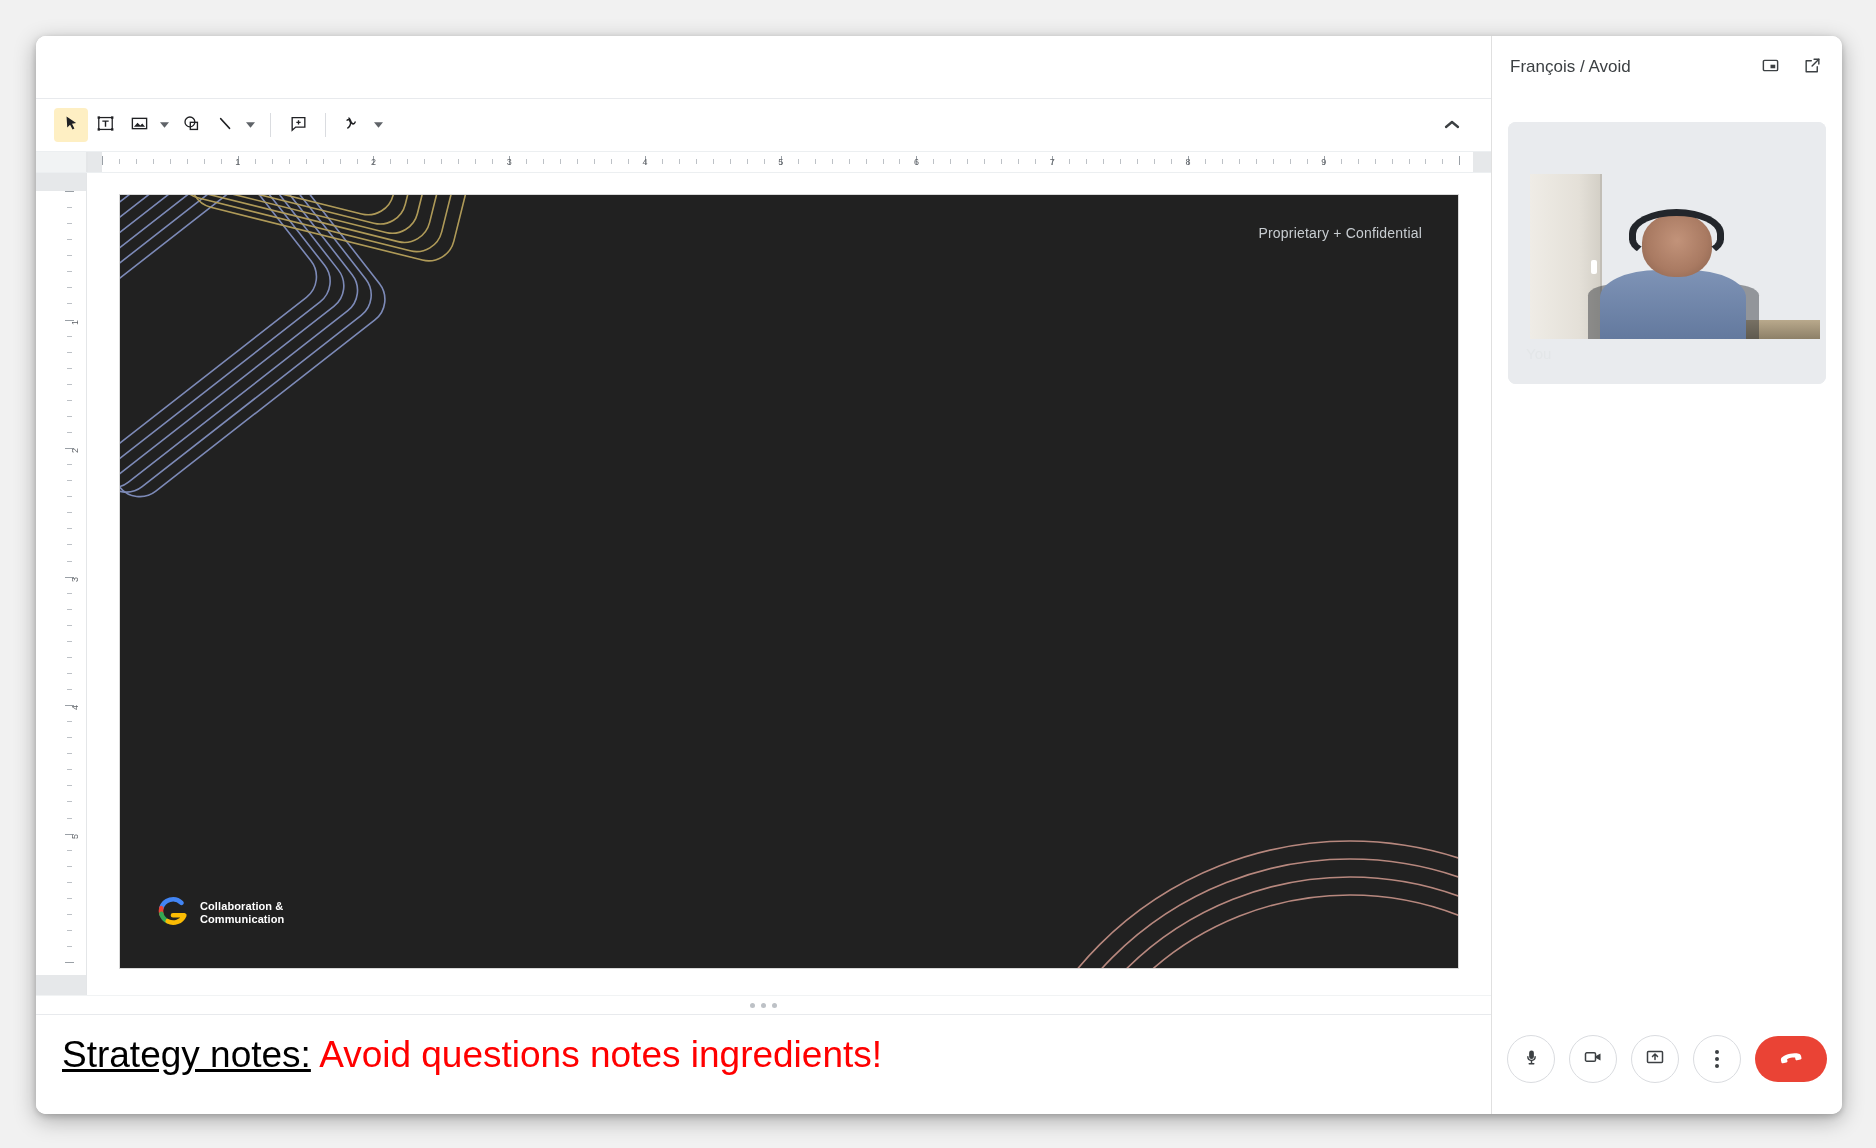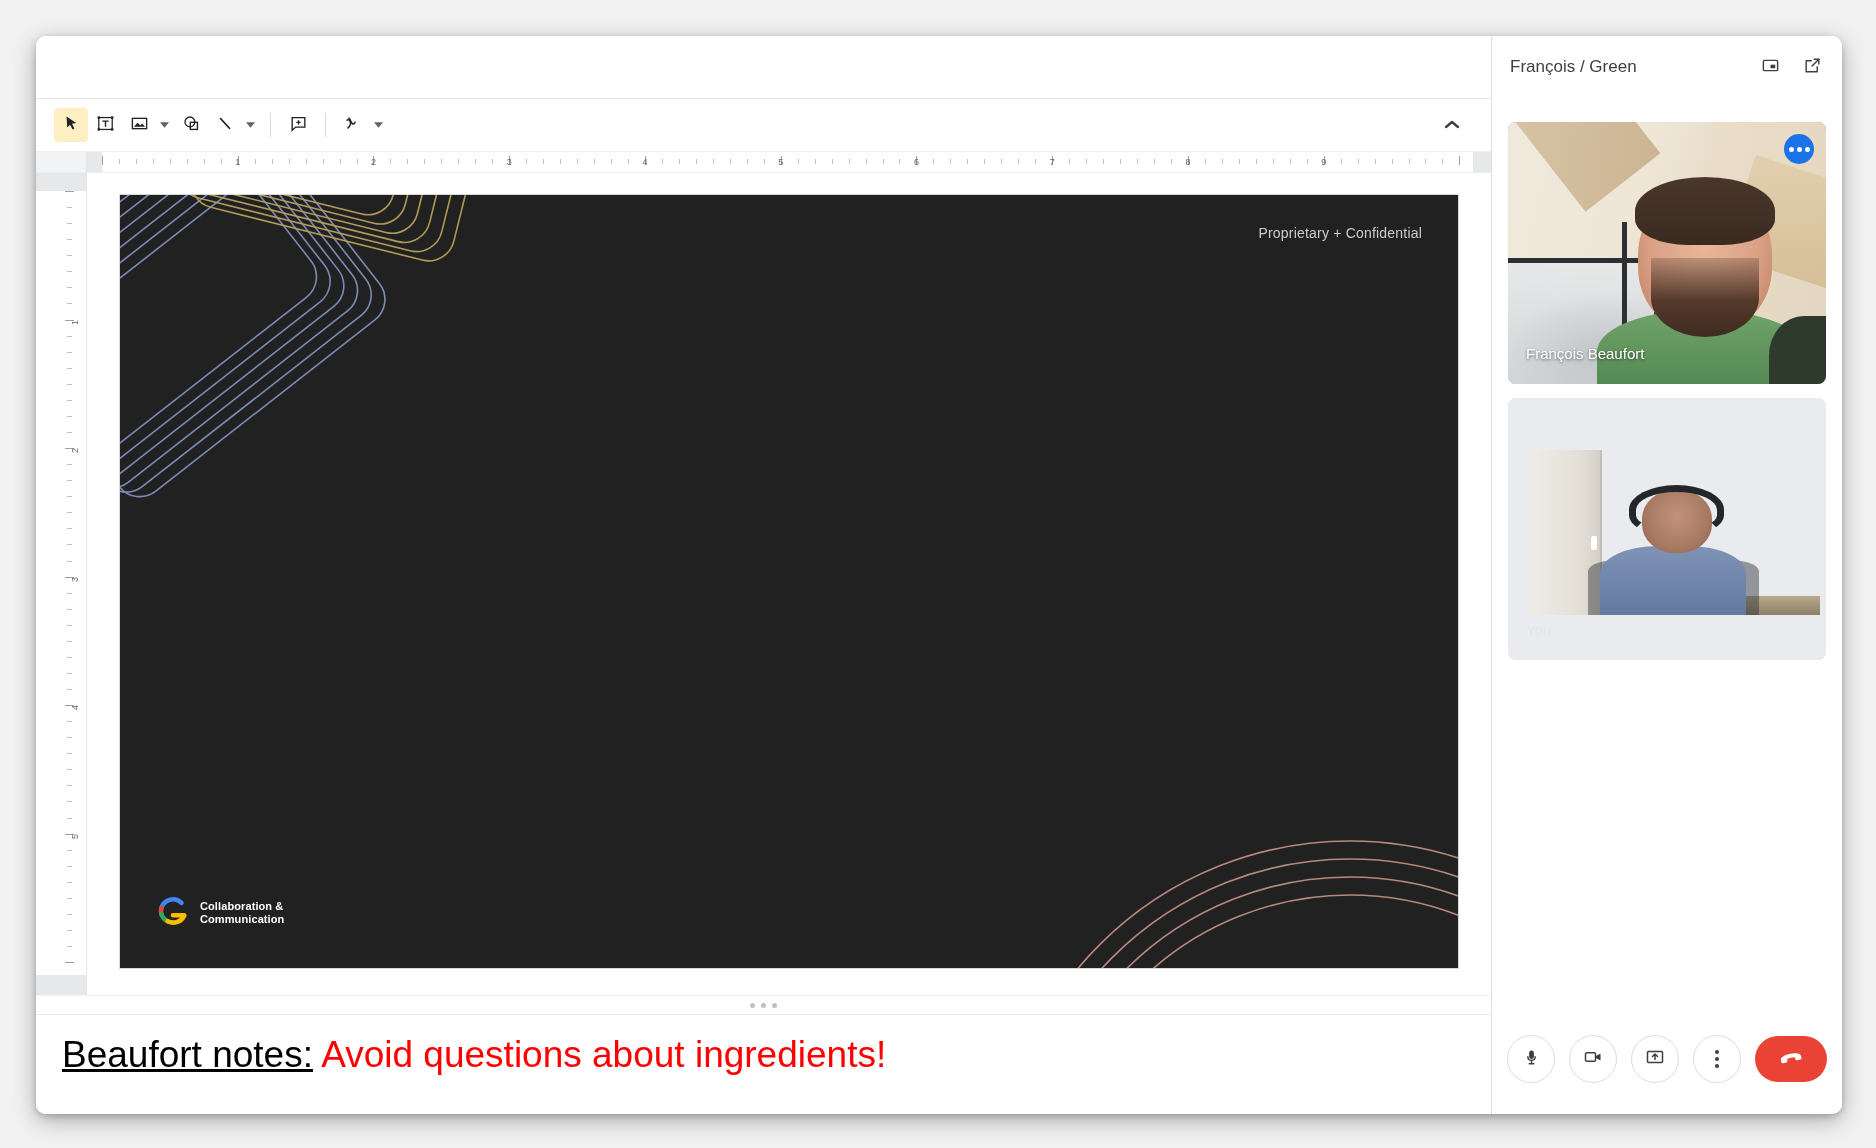--- a/index.html
+++ b/index.html
@@ -726,30 +726,30 @@
       </div>
     </div>
 
     <div id="notes-splitter">
       <span class="dot"></span>
       <span class="dot"></span>
       <span class="dot"></span>
     </div>
 
     <div id="speaker-notes">
-      <span id="notes-label">Beaufort notes:</span>
-      <span id="notes-text">Avoid questions about ingredients!</span>
+      <span id="notes-label">Strategy notes:</span>
+      <span id="notes-text">Avoid questions notes ingredients!</span>
     </div>
 
   </div>
 
   <div id="meet-panel">
 
     <div id="meet-header">
-      <div id="meet-title">François / Green</div>
+      <div id="meet-title">François / Avoid</div>
       <div class="meet-hdr-btn">
         <span>
           <svg width="19" height="19" viewBox="0 0 24 24" fill="none" stroke="#3c4043" stroke-width="1.8" aria-hidden="true">
             <rect x="3" y="5.5" width="18" height="13" rx="1.5"></rect>
             <rect x="12" y="11" width="6" height="4.5" fill="#3c4043" stroke="none"></rect>
           </svg>
         </span>
       </div>
       <div class="meet-hdr-btn">
         <span>
@@ -757,39 +757,20 @@
             <path d="M18 13.5v6.5H4V6h6.5"></path>
             <path d="M14 4h6v6"></path>
             <path d="M20 4l-8.5 8.5"></path>
           </svg>
         </span>
       </div>
     </div>
 
     <div id="meet-tiles">
 
-      <div class="tile active">
-        <div class="vid vid-1">
-          <div class="v1-beam"></div>
-          <div class="v1-beam2"></div>
-          <div class="v1-rail"></div>
-          <div class="v1-post"></div>
-          <div class="v1-shirt"></div>
-          <div class="v1-shoulder"></div>
-          <div class="v1-head"></div>
-          <div class="v1-hair"></div>
-          <div class="v1-beard"></div>
-        </div>
-        <div id="tile-more-btn">
-          <span class="d"></span>
-          <span class="d"></span>
-          <span class="d"></span>
-        </div>
-        <div class="tile-name">François Beaufort</div>
-      </div>
 
       <div class="tile">
         <div class="tile-2-wrap">
           <div class="vid-2">
             <div class="v2-door"></div>
             <div class="v2-knob"></div>
             <div class="v2-desk"></div>
             <div class="v2-chair"></div>
             <div class="v2-shirt"></div>
             <div class="v2-head"></div>

